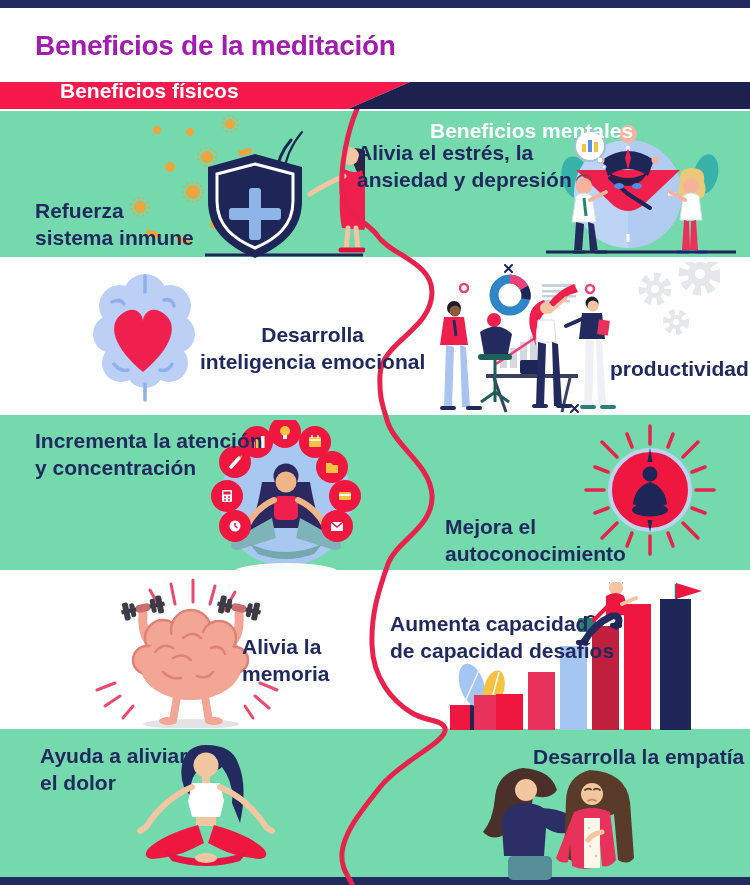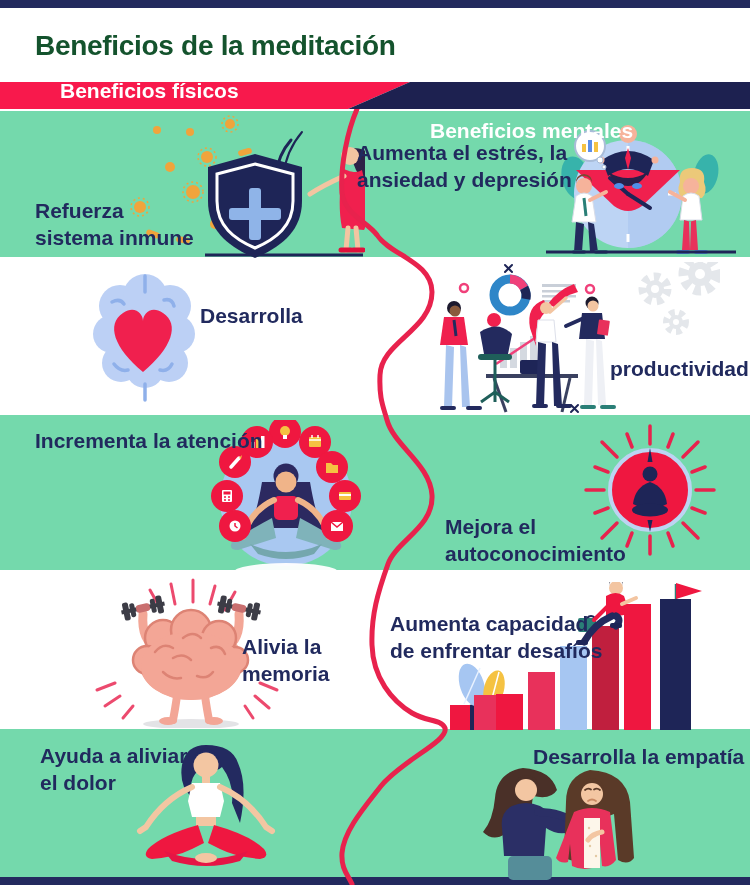--- a/index.html
+++ b/index.html
@@ -1,20 +1,20 @@
 <!DOCTYPE html>
 <html><head>
 <meta charset="utf-8">
 <style>
   html,body{margin:0;padding:0;background:#fff;}
   .stage{position:relative;width:750px;height:885px;background:#ffffff;overflow:hidden;
          font-family:"Liberation Sans","DejaVu Sans",sans-serif;}
   .navbar{position:absolute;left:0;width:750px;background:#232a5e;z-index:3;}
   .band{position:absolute;left:0;width:750px;background:#74d9ac;z-index:1;}
-  .title{position:absolute;left:35px;top:30px;font-size:28px;font-weight:800;color:#14532d;
+  .title{position:absolute;left:35px;top:30px;font-size:28px;font-weight:800;color:#a21caf;
          letter-spacing:-0.3px;z-index:6;}
   .hdr{position:absolute;top:82px;height:27px;z-index:6;}
   .hdr-red{left:0;width:410px;background:#f8194c;
            clip-path:polygon(0 0,100% 0,calc(100% - 62px) 100%,0 100%);}
   .hdr-navy{left:348px;width:402px;background:#1d2150;
             clip-path:polygon(62px 0,100% 0,100% 100%,0 100%);}
   .hdr-label{position:absolute;top:79px;height:24px;color:#ffffff;font-size:21px;font-weight:700;
              text-align:left;z-index:7;}
   .hdr-label.phys{left:60px;width:250px;}
   .hdr-label.ment{left:430px;width:260px;margin-top:40px;}
@@ -40,43 +40,45 @@
   <div class="hdr hdr-red"></div>
   <div class="hdr hdr-navy"></div>
   <div class="hdr-label phys">Beneficios físicos</div>
   <div class="hdr-label ment">Beneficios mentales</div>
 
   <div class="benefit-label" style="left:35px;top:197px;">
     <span>Refuerza</span>
     <span>sistema inmune</span>
   </div>
   <div class="benefit-label" style="left:357px;top:139px;">
-    <span>Aumenta el estrés, la</span>
+    <span>Alivia el estrés, la</span>
     <span>ansiedad y depresión</span>
   </div>
-  <div class="benefit-label" style="left:200px;top:302px;text-align:center;">
+  <div class="benefit-label" style="left:200px;top:321px;text-align:center;">
     <span>Desarrolla</span>
+    <span>inteligencia emocional</span>
   </div>
   <div class="benefit-label" style="left:610px;top:355px;">
     <span>productividad</span>
   </div>
   <div class="benefit-label" style="left:35px;top:427px;">
     <span>Incrementa la atención</span>
+    <span>y concentración</span>
   </div>
   <div class="benefit-label" style="left:445px;top:513px;">
     <span>Mejora el</span>
     <span>autoconocimiento</span>
   </div>
   <div class="benefit-label" style="left:242px;top:633px;">
     <span>Alivia la</span>
     <span>memoria</span>
   </div>
   <div class="benefit-label" style="left:390px;top:586px;margin-top:24px;">
     <span>Aumenta capacidad</span>
-    <span>de enfrentar desafíos</span>
+    <span>de capacidad desafíos</span>
   </div>
   <div class="benefit-label" style="left:40px;top:742px;">
     <span>Ayuda a aliviar</span>
     <span>el dolor</span>
   </div>
   <div class="benefit-label" style="left:533px;top:743px;">
     <span>Desarrolla la empatía</span>
   </div>
 
   <svg class="illus" style="left:95px;top:112px;" width="270" height="146" viewBox="0 0 270 146">

